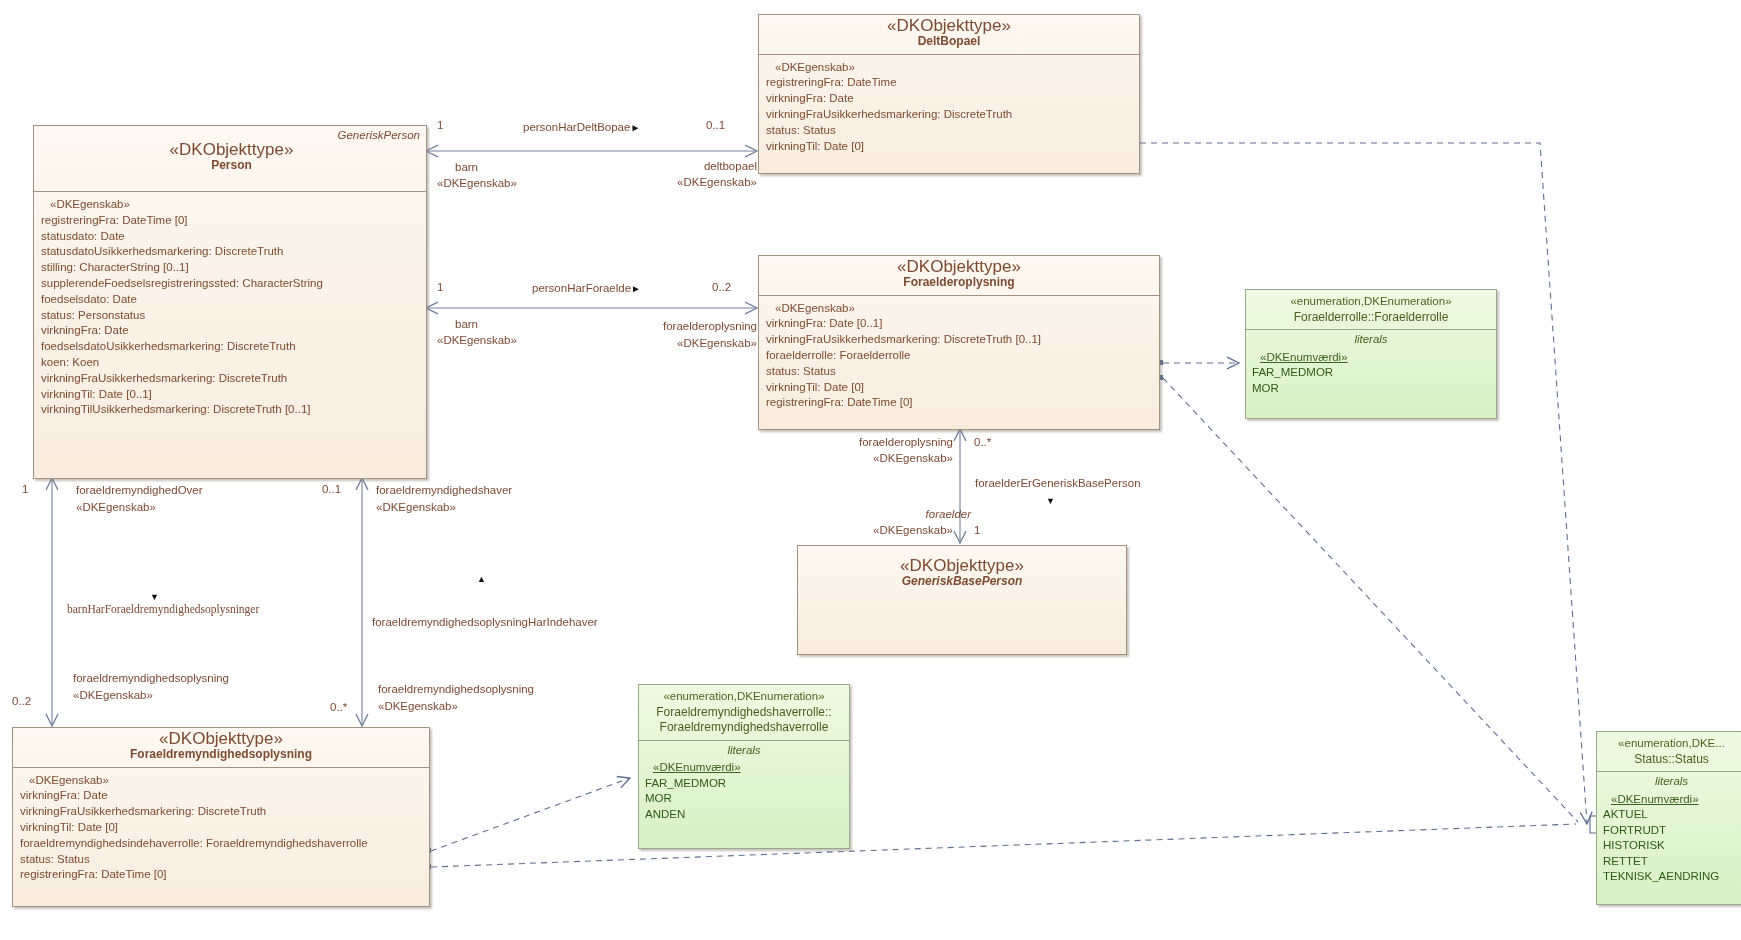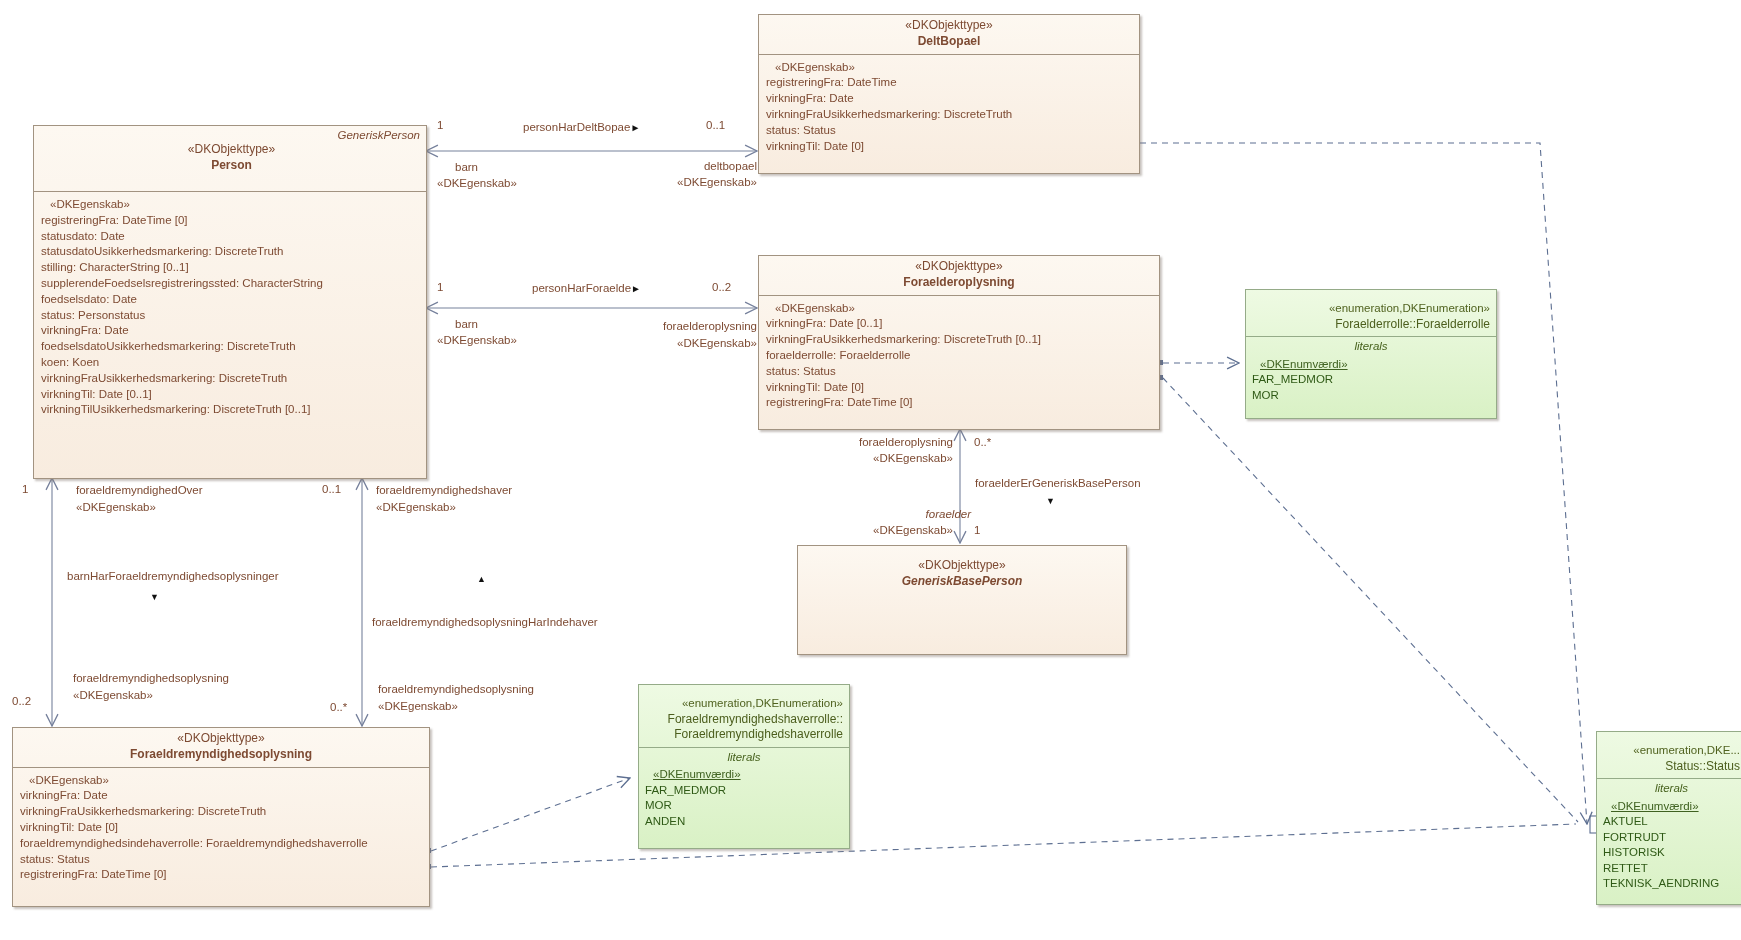--- a/index.html
+++ b/index.html
@@ -10,36 +10,36 @@
   svg.wires{position:absolute;left:0;top:0;width:1741px;height:940px;pointer-events:none;}
 
   
   .cls{
     position:absolute;border:1px solid #a29381;
     background:linear-gradient(180deg,#fdf8f1 0%,#f8ecdf 100%);
     box-shadow:2px 2px 2px rgba(130,120,110,.45);
     font-size:11.5px;line-height:15.8px;
   }
   .cls .hdr{position:relative;text-align:center;border-bottom:1px solid #a29381;padding:3px 6px 4px;}
-  .cls .stereo{font-size:12px;}
+  .cls .stereo{font-size:17px;}
   .cls .name{font-weight:bold;font-size:12px;}
   .cls .name.it{font-style:italic;}
   .cls .tag{position:absolute;right:6px;top:2px;font-style:italic;font-size:11.5px;font-weight:normal;}
   .cls .attrs{padding:5px 7px 4px;}
   .cls .attrs .stline{padding-left:9px;}
   .cls.nohdr .hdr{border-bottom:none;background:none;padding-top:12px;}
 
   
   .enum{
     position:absolute;border:1px solid #95ab88;
     background:linear-gradient(180deg,#eefae3 0%,#d9f1c5 100%);
     box-shadow:2px 2px 2px rgba(130,120,110,.45);
     font-size:11.5px;line-height:15.5px;color:#50621f;
   }
-  .enum .hdr{text-align:right;border-bottom:1px solid #95ab88;padding:11px 6px 4px;}
+  .enum .hdr{text-align:center;border-bottom:1px solid #95ab88;padding:4px 6px 4px;}
   .enum .name{font-weight:normal;font-size:12px;color:#4c5e1d;}
   .enum .literals{text-align:center;font-style:italic;padding-top:2px;color:#46611c;}
   .enum .vals{padding:2px 6px 4px;color:#2f5a16;}
   .enum .vals .stline{padding-left:8px;color:#3f6120;text-decoration:underline;}
 
   
   .lbl{position:absolute;white-space:nowrap;font-size:11.5px;color:#7d4a32;}
   .lbl.r{text-align:right;}
   .dir{color:#111;font-size:10px;}
   .tri{position:absolute;color:#111;font-size:9px;}
@@ -224,21 +224,21 @@
   <div class="lbl" style="left:532px;top:282px;"><span>personHarForaelde</span><span class="dir">►</span></div>
   <div class="lbl" style="left:712px;top:281px;">0..2</div>
   <div class="lbl" style="left:455px;top:318px;">barn</div>
   <div class="lbl" style="left:437px;top:334px;">«DKEgenskab»</div>
   <div class="lbl r" style="left:650px;top:320px;width:107px;">foraelderoplysning</div>
   <div class="lbl r" style="left:650px;top:337px;width:107px;">«DKEgenskab»</div>
 
   <div class="lbl" style="left:22px;top:483px;">1</div>
   <div class="lbl" style="left:76px;top:484px;">foraeldremyndighedOver</div>
   <div class="lbl" style="left:76px;top:501px;">«DKEgenskab»</div>
-  <div class="lbl" style="left:67px;top:570px;">barnHarForaeldremyndighedsoplysninger</div>
+  <div class="lbl" style="left:67px;top:603px;font-family:Liberation Serif, serif;">barnHarForaeldremyndighedsoplysninger</div>
   <div class="tri" style="left:150px;top:592px;">▼</div>
   <div class="lbl" style="left:12px;top:695px;">0..2</div>
   <div class="lbl" style="left:73px;top:672px;">foraeldremyndighedsoplysning</div>
   <div class="lbl" style="left:73px;top:689px;">«DKEgenskab»</div>
 
   <div class="lbl" style="left:322px;top:483px;">0..1</div>
   <div class="lbl" style="left:376px;top:484px;">foraeldremyndighedshaver</div>
   <div class="lbl" style="left:376px;top:501px;">«DKEgenskab»</div>
   <div class="tri" style="left:477px;top:574px;">▲</div>
   <div class="lbl" style="left:372px;top:616px;">foraeldremyndighedsoplysningHarIndehaver</div>

